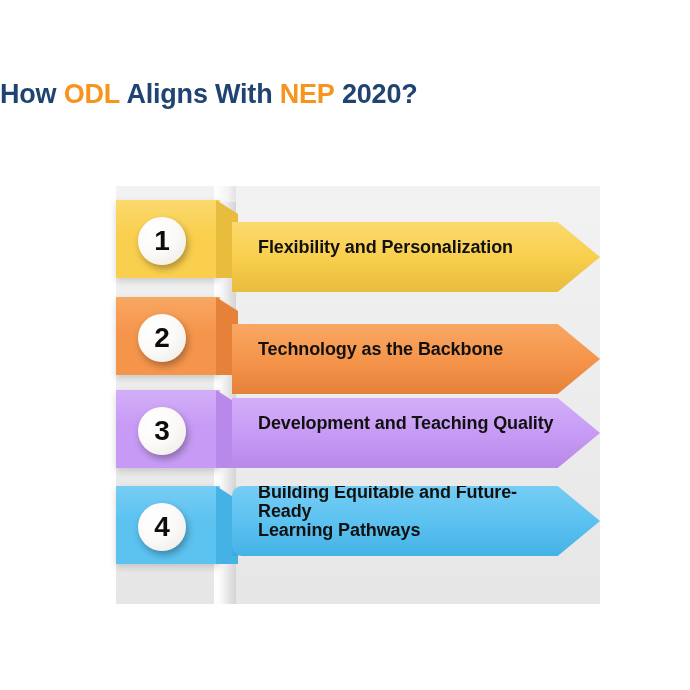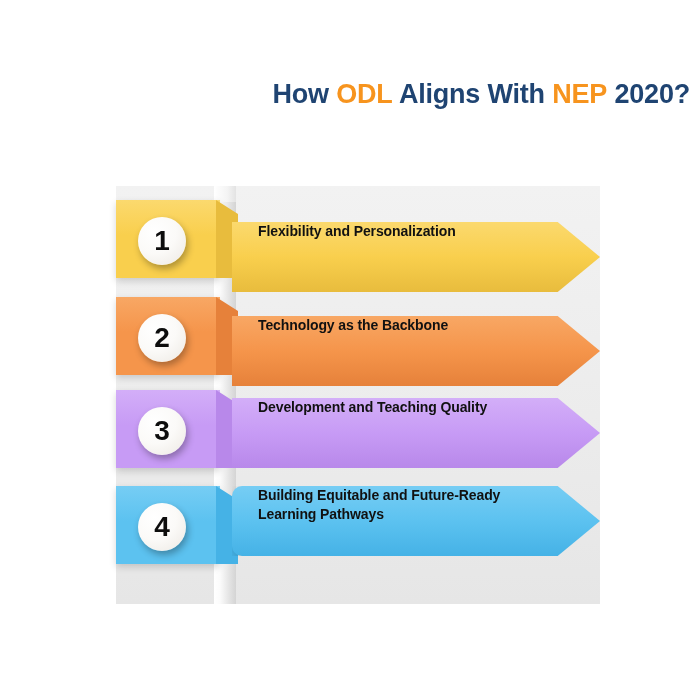--- a/index.html
+++ b/index.html
@@ -21,21 +21,21 @@
     inset: 0;
     background: #ffffff;
   }
 
   
   .title {
     position: absolute;
     left: 0;
     top: 74px;
     width: 690px;
-    text-align: right;
+    text-align: left;
     font-size: 27px;
     font-weight: 700;
     letter-spacing: -0.2px;
     color: #1f4472;
     white-space: nowrap;
     line-height: 40px;
   }
   .title .hl {
     color: #f7941e;
     font-weight: 800;
@@ -116,22 +116,23 @@
   }
 
   .band-label {
     position: absolute;
     left: 26px;
     top: 0;
     height: 50px;
     width: 300px;
     display: flex;
     flex-direction: column;
+    justify-content: center;
     color: #111111;
-    font-size: 14px;
+    font-size: 18px;
     font-weight: 700;
     line-height: 19px;
     letter-spacing: -0.1px;
   }
   .band-label .l2 { display: block; }
 
   
   .circle {
     position: absolute;
     width: 48px;
@@ -173,21 +174,21 @@
               <span>Flexibility and Personalization</span>
             </div>
           </div>
         </div>
         <div class="row" style="top: 0px;">
           <div class="numblock" style="top: 297px; height: 78px; background: linear-gradient(rgb(248, 167, 100) 0%, rgb(245, 149, 75) 45%, rgb(245, 149, 75) 100%);"></div>
           <div class="fold" style="top: 297px; height: 78px; background: rgb(230, 129, 58);"></div>
           <div class="circle" style="left: 138px; top: 314px;">
             <span>2</span>
           </div>
-          <div class="band" style="top: 316px; background: linear-gradient(rgb(248, 167, 100) 0%, rgb(245, 149, 75) 50%, rgb(230, 129, 58) 100%);">
+          <div class="band" style="top: 324px; background: linear-gradient(rgb(248, 167, 100) 0%, rgb(245, 149, 75) 50%, rgb(230, 129, 58) 100%);">
             <div class="band-label">
               <span>Technology as the Backbone</span>
             </div>
           </div>
         </div>
         <div class="row" style="top: 0px;">
           <div class="numblock" style="top: 390px; height: 78px; background: linear-gradient(rgb(211, 174, 248) 0%, rgb(199, 155, 245) 45%, rgb(199, 155, 245) 100%);"></div>
           <div class="fold" style="top: 390px; height: 78px; background: rgb(184, 136, 234);"></div>
           <div class="circle" style="left: 138px; top: 407px;">
             <span>3</span>

